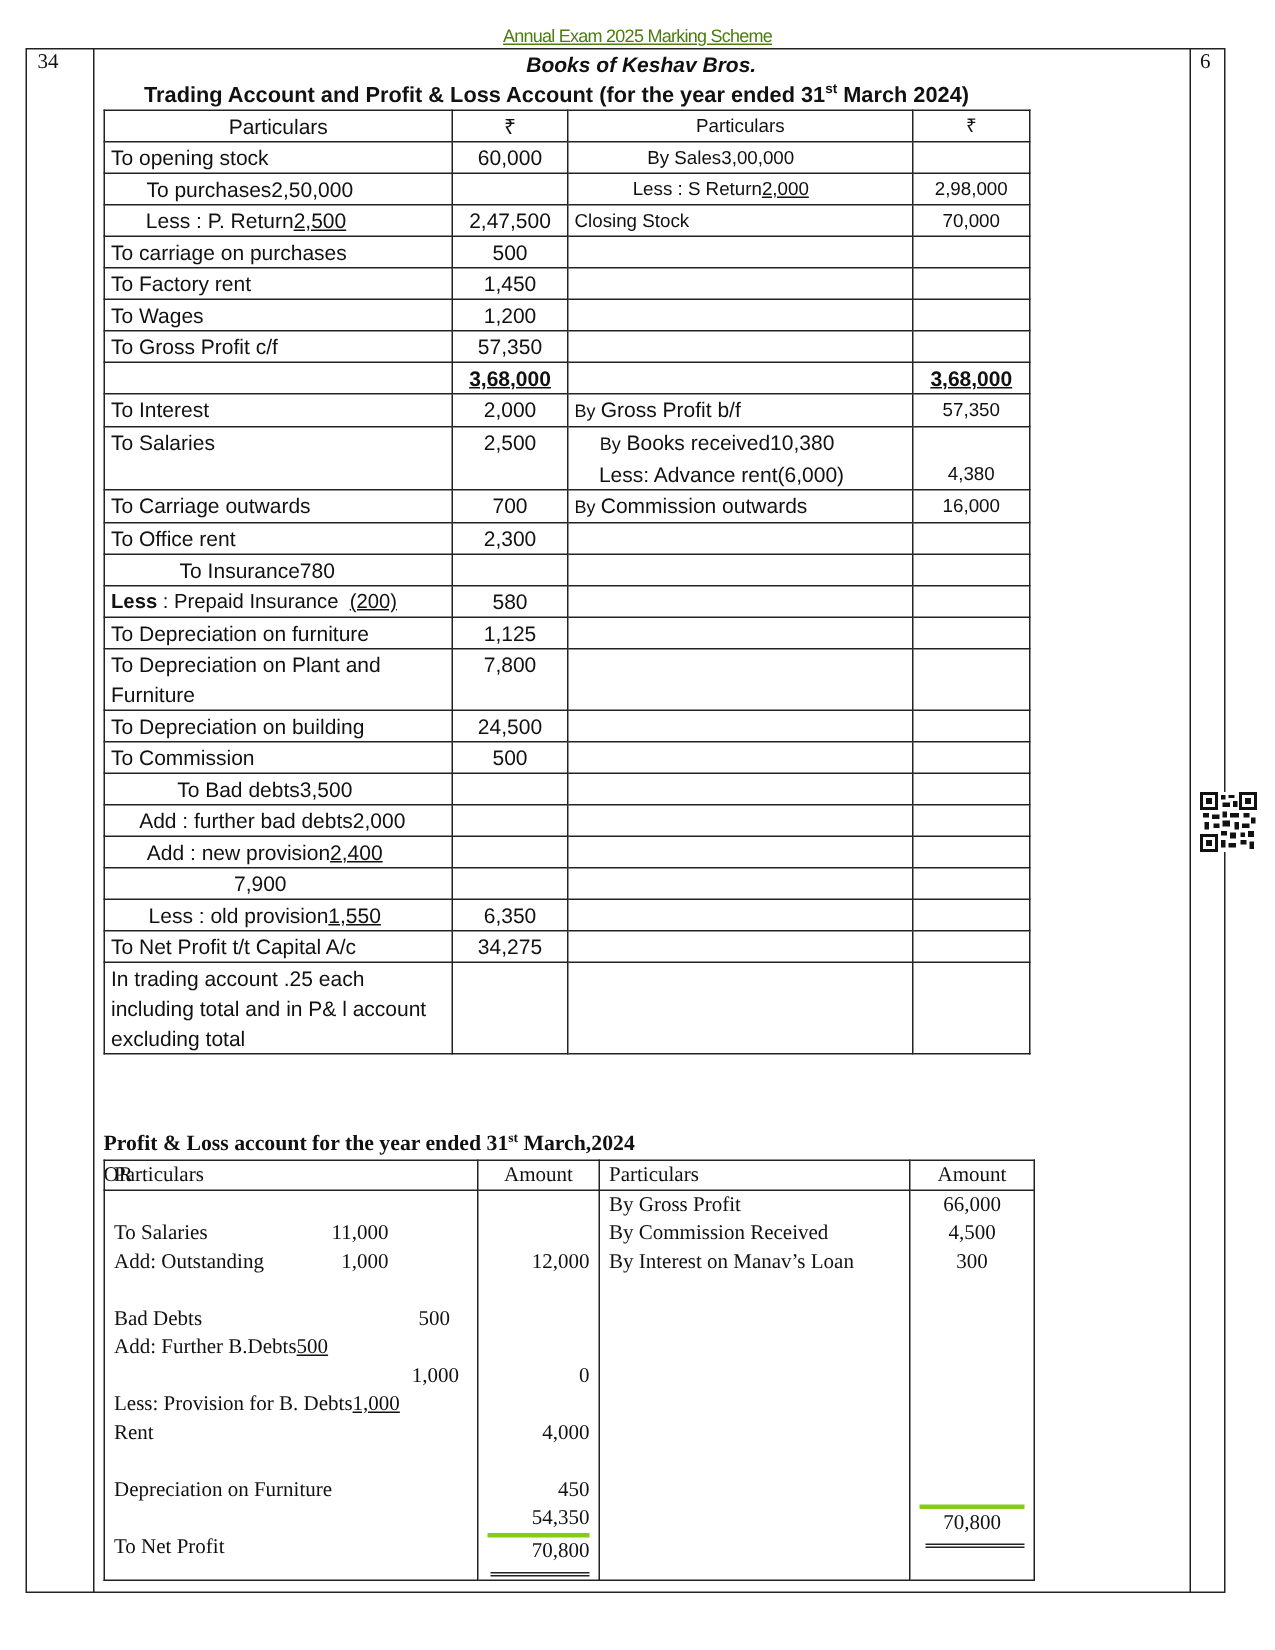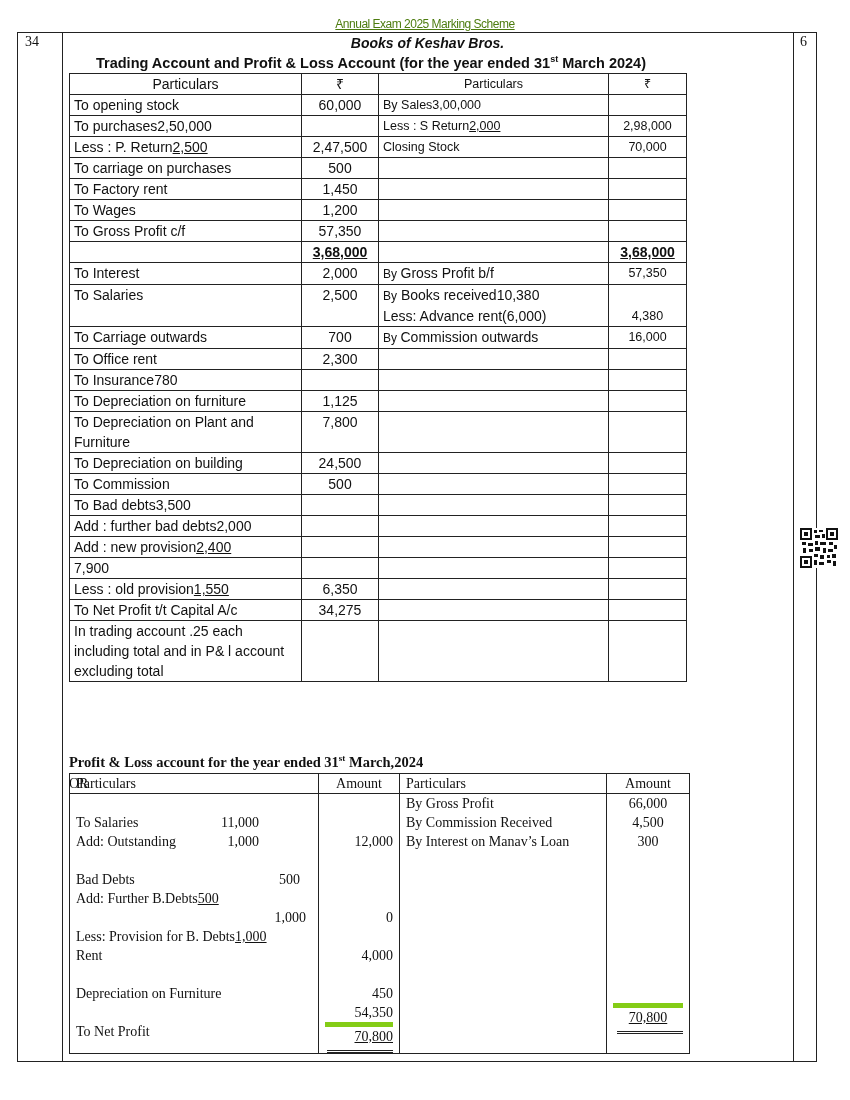--- a/index.html
+++ b/index.html
@@ -18,38 +18,38 @@
   .trading-title { position:absolute; left:68px; top:54px; font-weight:bold; font-size:14.5px;margin-left:28px; }
   sup { font-size:9px; }
 
   table.ta { position:absolute; left:69px; top:73px; border-collapse:collapse; font-size:14px; }
   table.ta td { border:1.5px solid #222; padding:0 4px; height:20px; line-height:20px; vertical-align:top; }
   table.ta td.c1 { width:223px; }
   table.ta td.c2 { width:68px; text-align:center; }
   table.ta td.c3 { width:221px; font-size:12.5px; }
   table.ta td.c4 { width:69px; text-align:center; font-size:12.5px; }
   .hdr { text-align:center; }
-  .split { display:flex; justify-content:flex-start; }
+  .split { display:flex; justify-content:center; }
   .u { text-decoration:underline; }
   .bu { font-weight:bold; text-decoration:underline; }
   .bi { font-weight:bold; font-style:italic; text-decoration:underline; }
   .small { font-size:12px; }
 
   .or { position:absolute; left:69px; top:776px; font-family:"Liberation Serif", serif; font-size:14px; }
   .pl-title { position:absolute; left:69px; top:753px; font-family:"Liberation Serif", serif; font-weight:bold; font-size:14.5px; }
 
   table.pl { position:absolute; left:69px; top:773px; border-collapse:collapse; font-family:"Liberation Serif", serif; font-size:14px; }
   table.pl td { border:1.5px solid #222; padding:0 6px; vertical-align:top; line-height:19px; }
   table.pl td.p1 { width:236px; }
   table.pl td.p2 { width:68px; text-align:right; }
   table.pl td.p3 { width:194px; }
   table.pl td.p4 { width:70px; text-align:center; }
   .line { height:19px; white-space:nowrap; }
   .rowsplit { display:flex; justify-content:space-between; }
-  .topline { border-top:5px solid #84cc16;text-decoration:underline; }
+  .topline { border-top:3px solid #84cc16; }
   .dbl { border-bottom:3px double #222; width:66px; margin-left:auto; height:4px; }
 
   .qr { position:absolute; left:800px; top:528px; width:38px; height:40px; }
 </style>
 </head>
 <body>
 
 <div class="watermark">
   <span>Annual Exam 2025 Marking Scheme</span>
 </div>
@@ -179,20 +179,26 @@
         <td class="c4"></td>
   </tr>
   <tr>
     <td class="c1">
           <div class="split" style="width:195px">
             <span>To Insurance</span>
             <span>780</span>
           </div>
         </td>
     <td class="c2"></td>
+    <td class="c3"></td>
+        <td class="c4"></td>
+  </tr>
+  <tr>
+    <td class="c1" style="font-size:13.5px"><b>Less</b><span> : Prepaid Insurance</span>&nbsp;&nbsp;<span class="u">(200)</span></td>
+    <td class="c2">580</td>
     <td class="c3"></td>
         <td class="c4"></td>
   </tr>
   <tr>
     <td class="c1">To Depreciation on furniture</td>
     <td class="c2">1,125</td>
     <td class="c3"></td>
         <td class="c4"></td>
   </tr>
   <tr>

